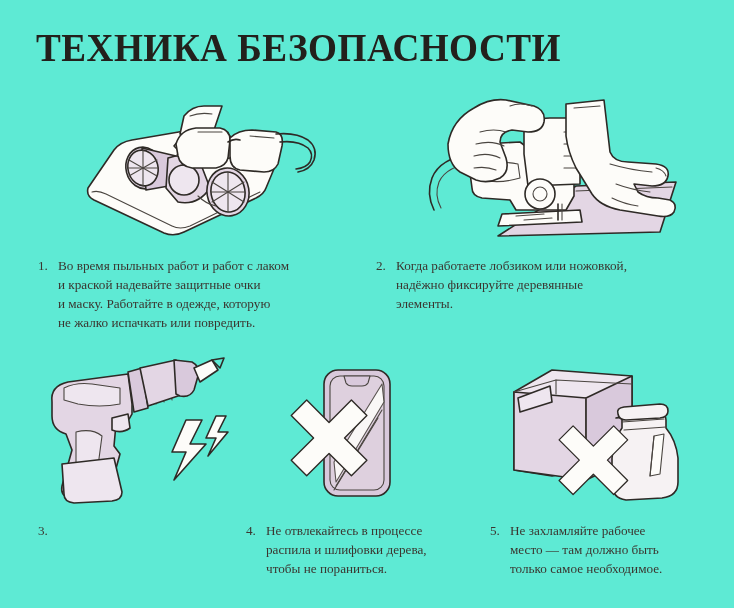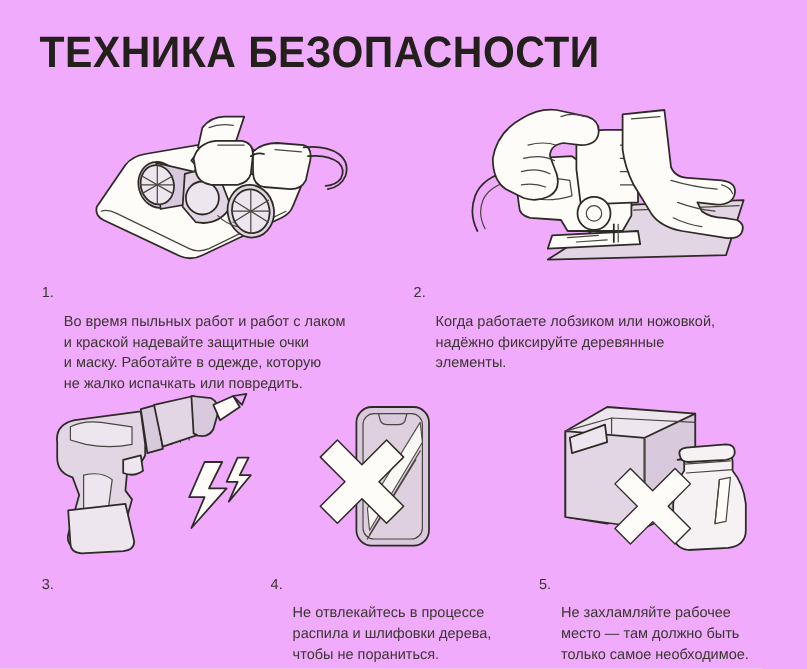--- a/index.html
+++ b/index.html
@@ -10,21 +10,22 @@
     width: 734px;
     height: 608px;
     background: #f8f3e8;
     font-family: "Liberation Sans", sans-serif;
     overflow: hidden;
     position: relative;
   }
   .page {
     position: absolute;
     inset: 0;
-    background: #f0abfc;
+    background: #5eead4;
+    font-family: Liberation Serif, serif;
   }
 
   
   .title {
     position: absolute;
     left: 36px;
     top: 25px;
     font-size: 40px;
     line-height: 46px;
     font-weight: 700;
@@ -61,21 +62,20 @@
   }
   .item .num {
     flex: 0 0 auto;
     width: 20px;
     text-align: left;
     color: #3b3630;
   }
   .item .body {
     flex: 1 1 auto;
     white-space: pre-line;
-    margin-top: 26px;
   }
 
   #item-1 { left: 38px;  top: 256px; width: 330px; }
   #item-2 { left: 376px; top: 256px; width: 320px; }
   #item-3 { left: 38px;  top: 521px; width: 200px; }
   #item-4 { left: 246px; top: 521px; width: 230px; }
   #item-5 { left: 490px; top: 521px; width: 240px; }
 
   
   .ln {

